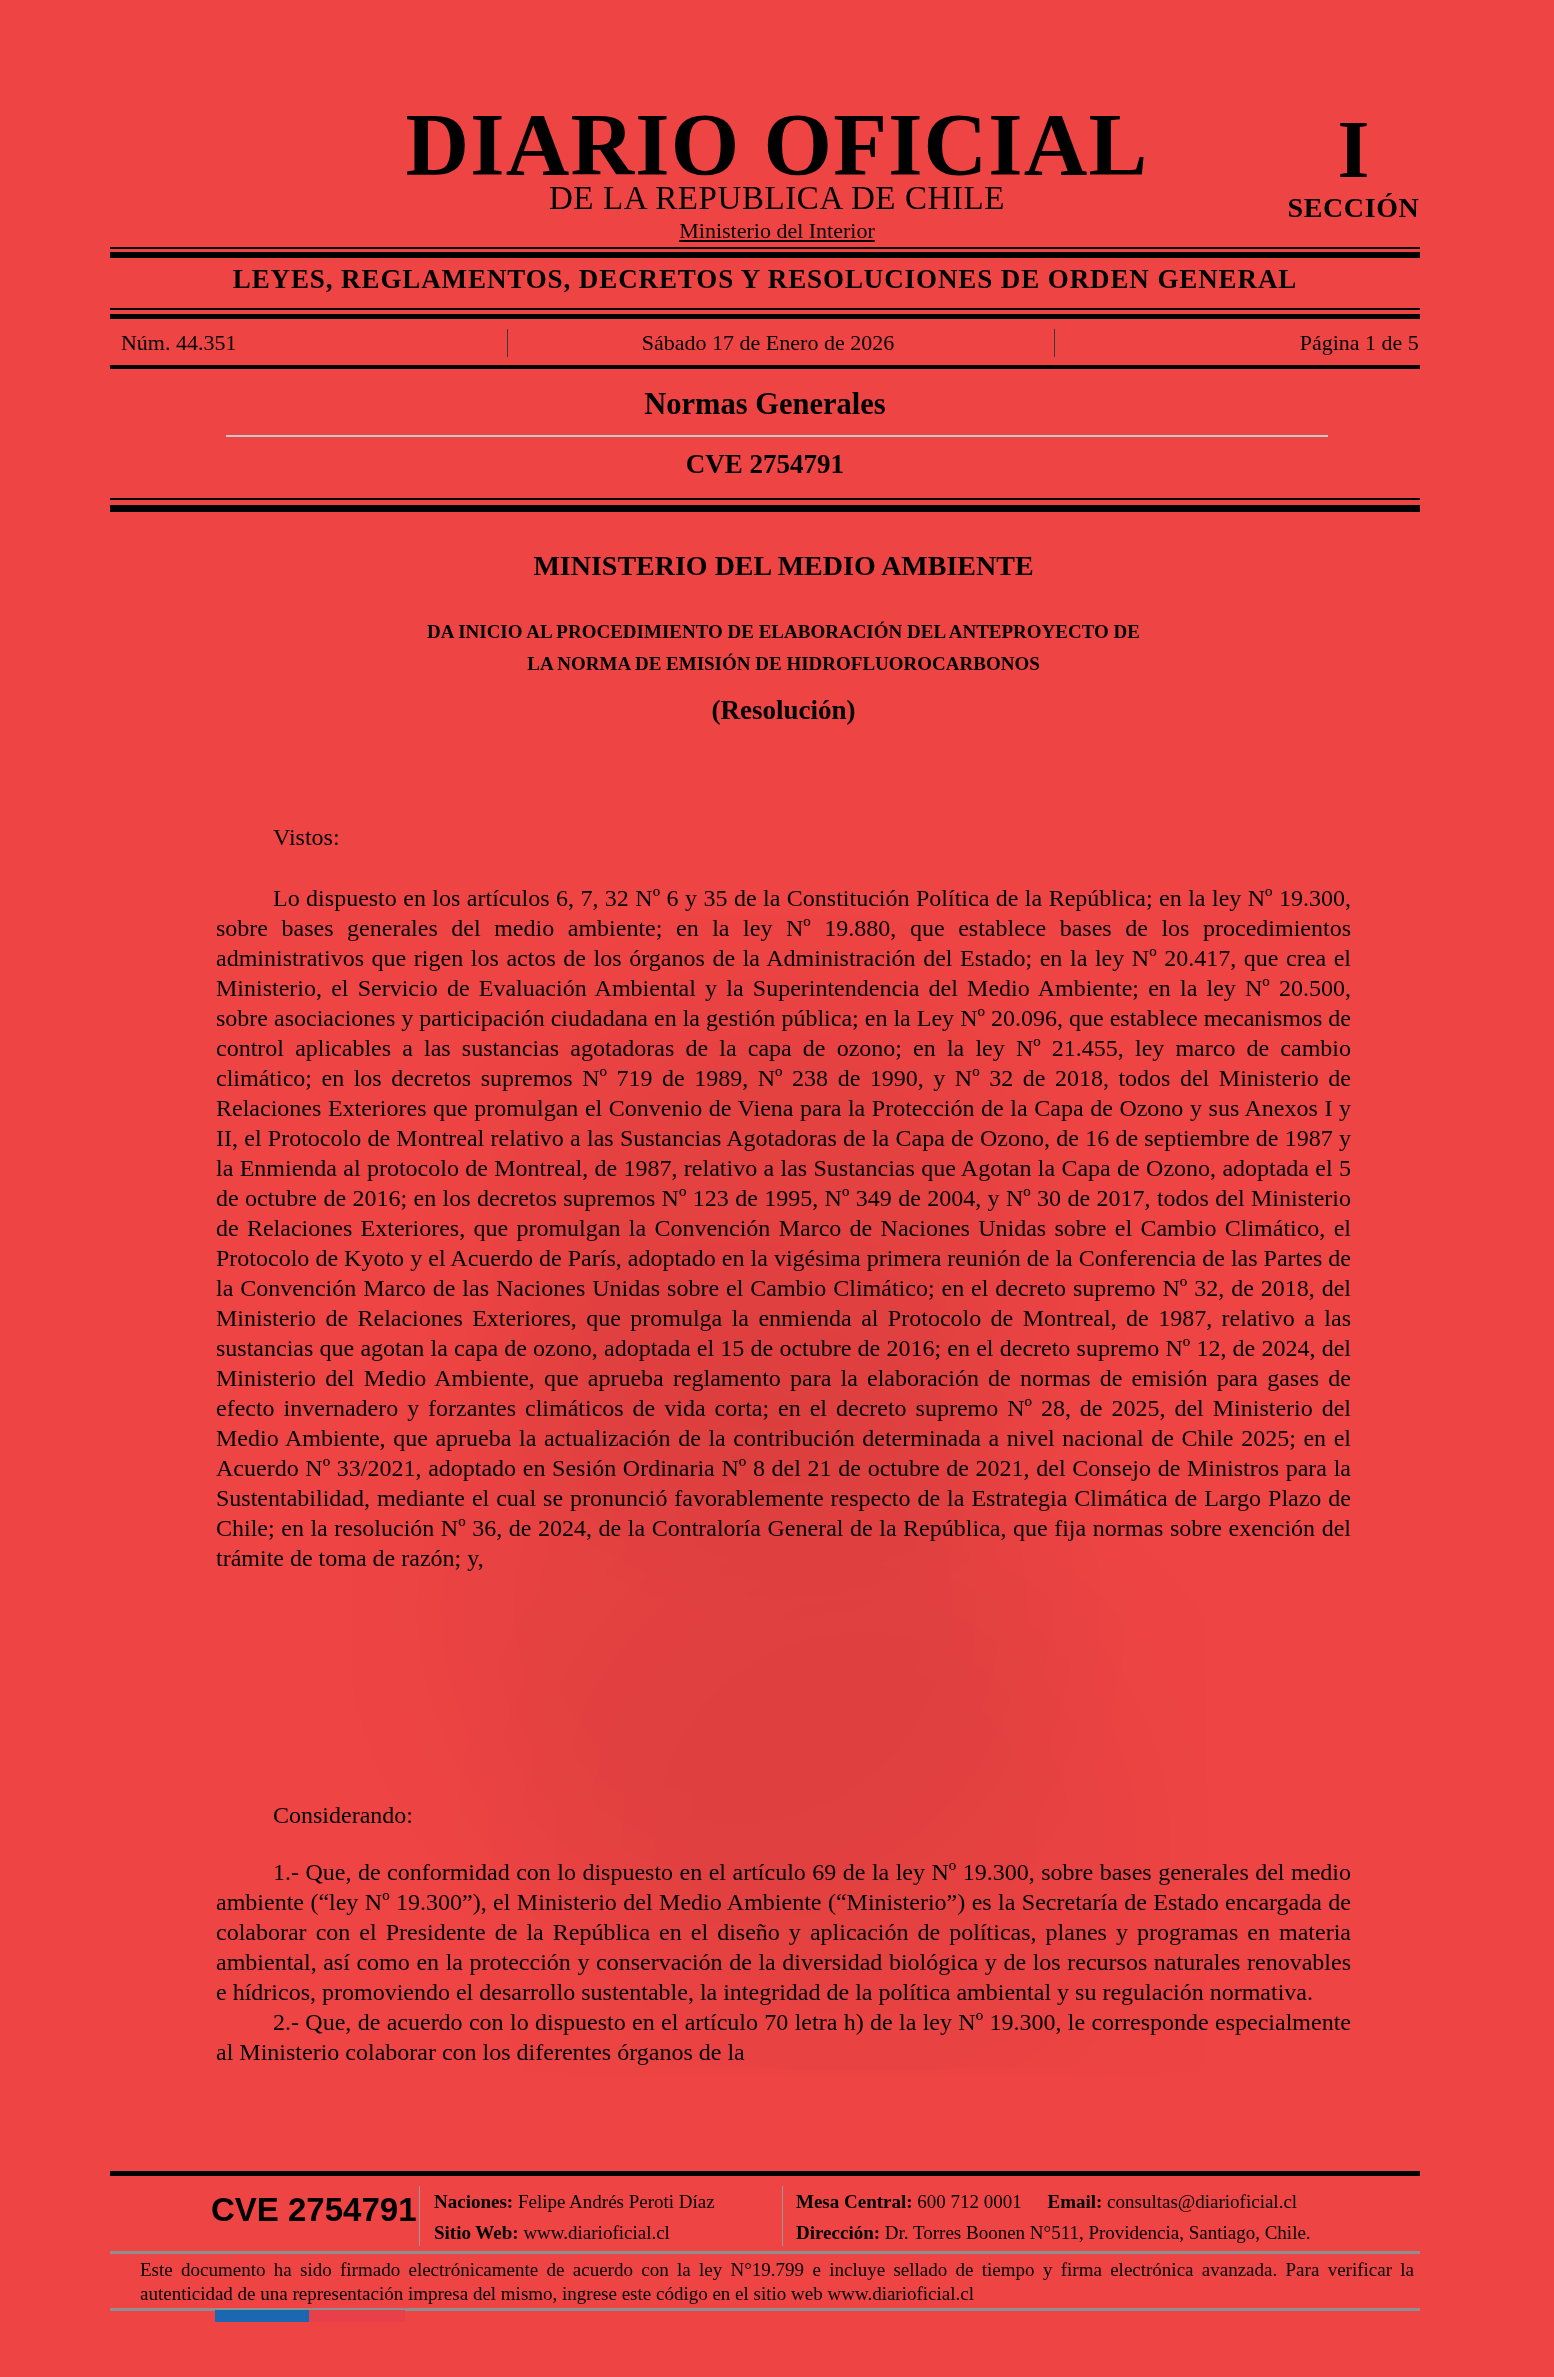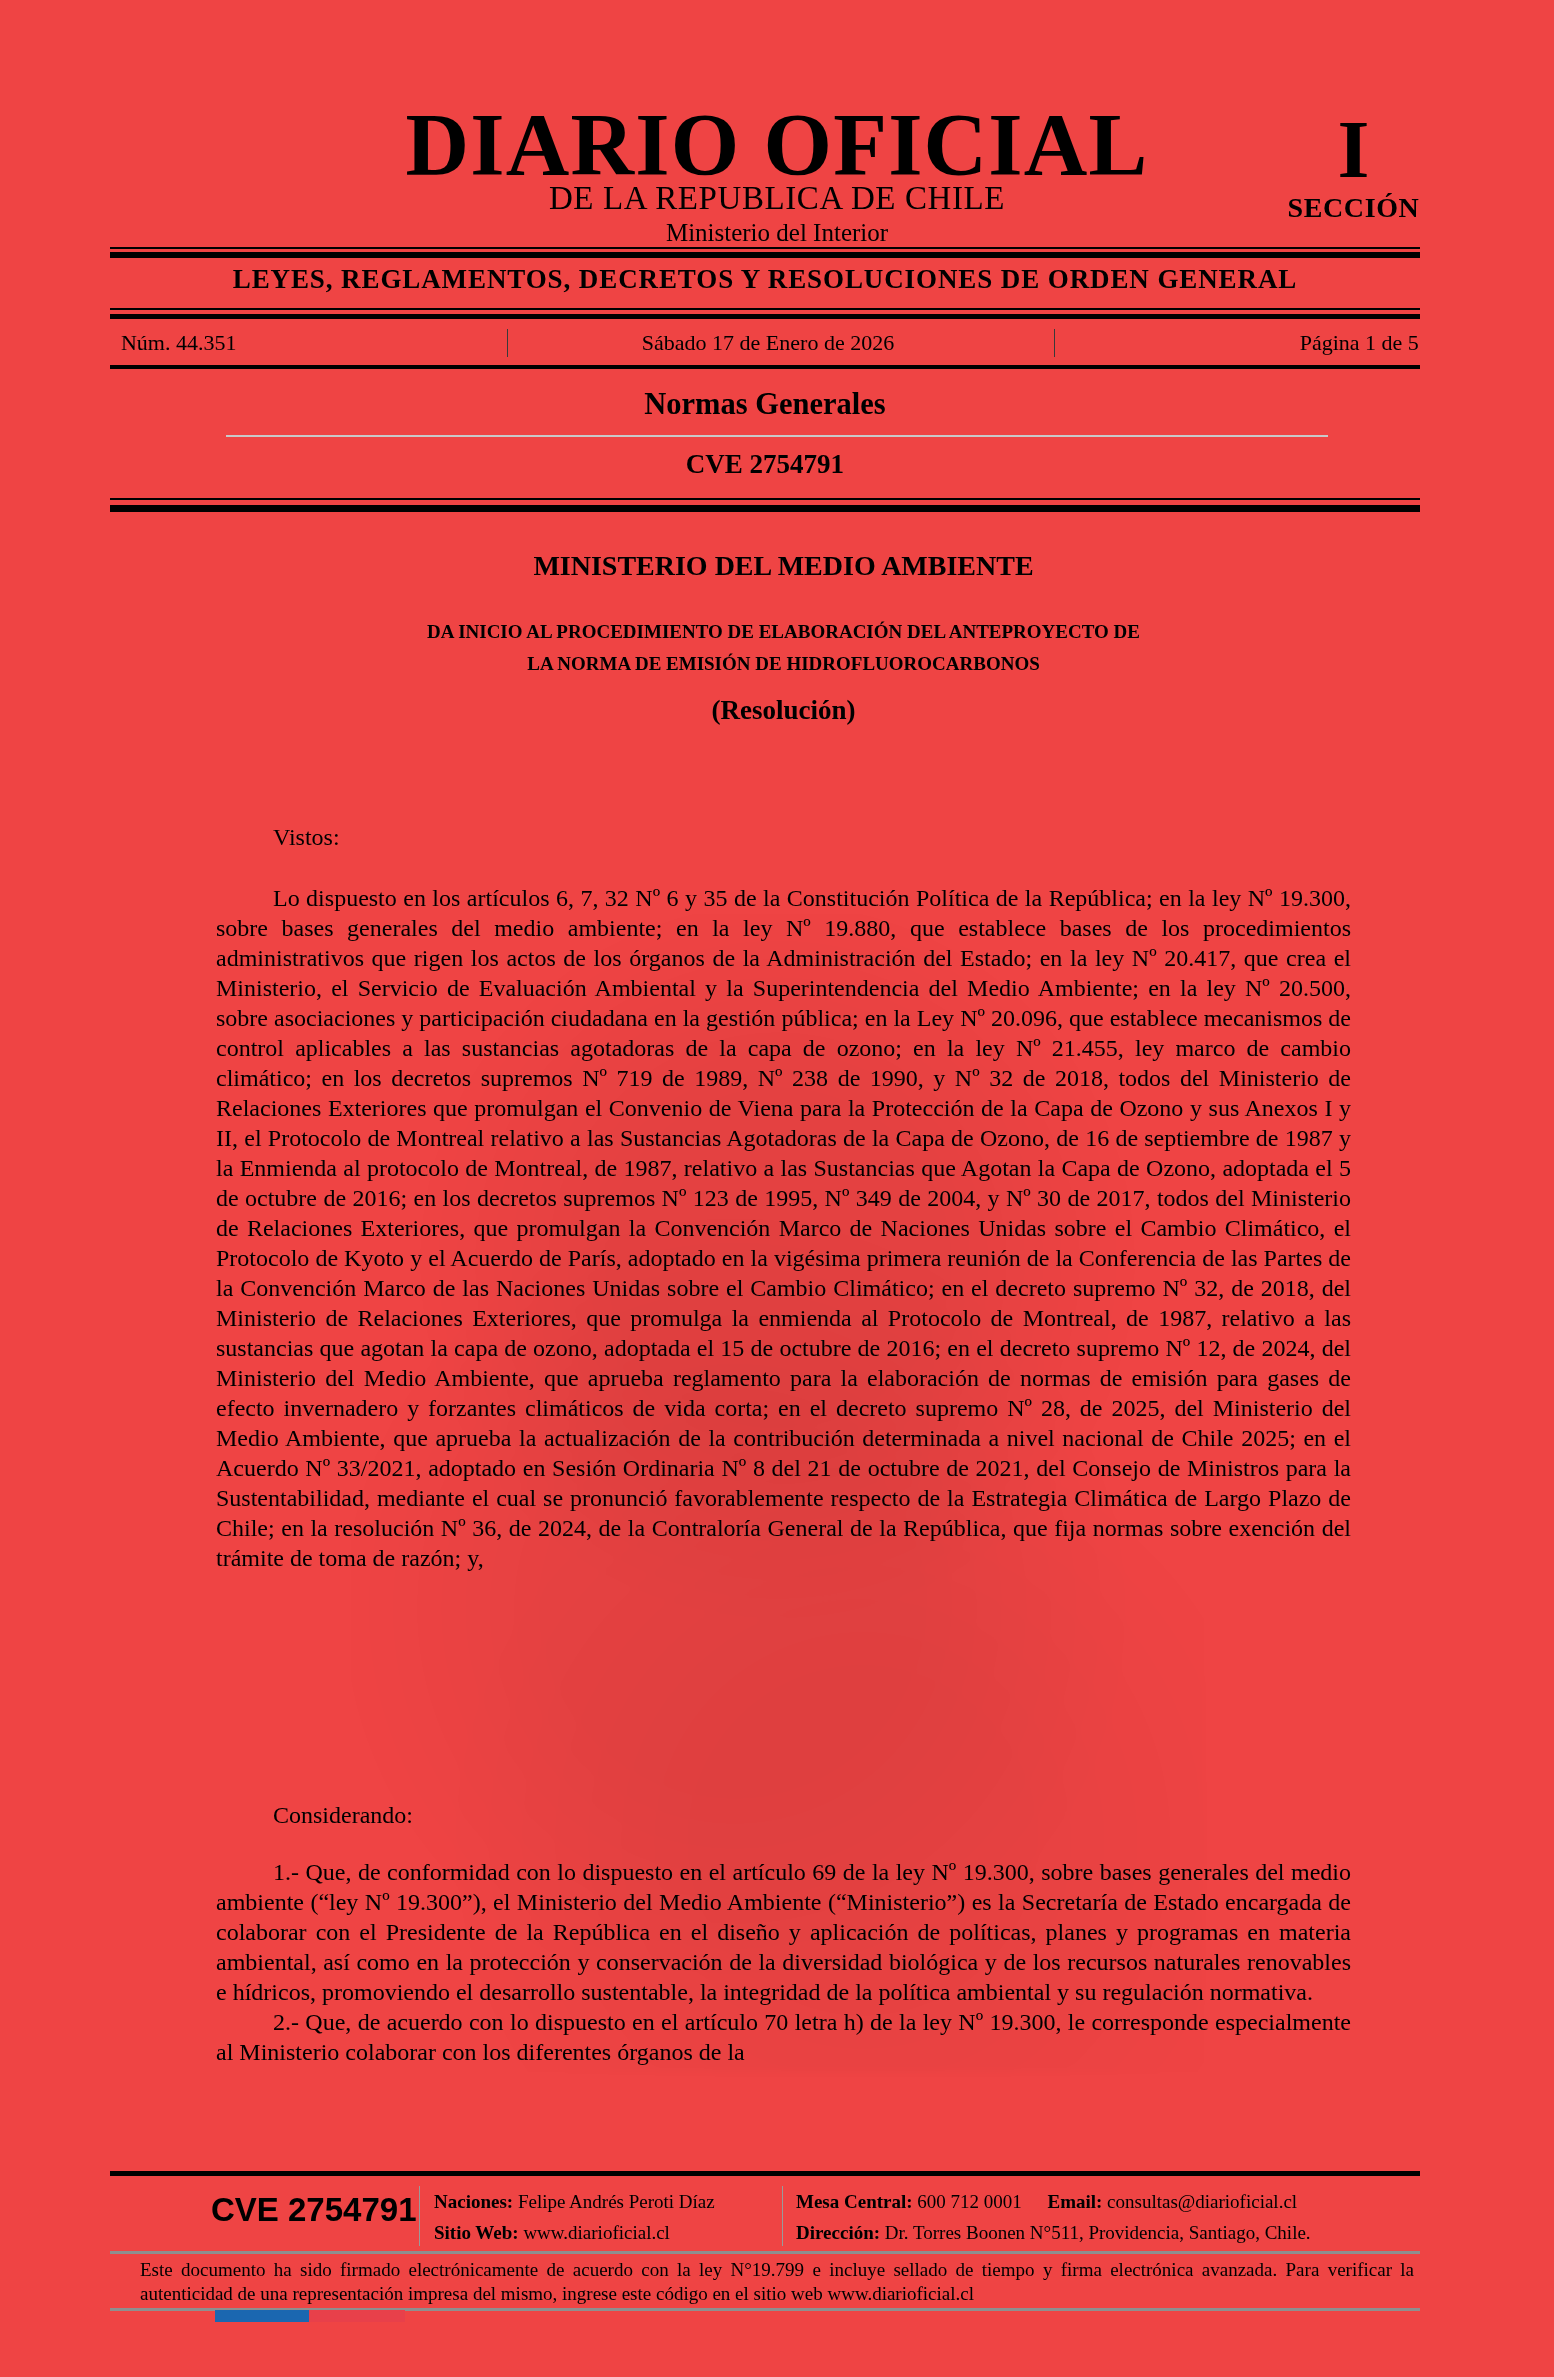--- a/index.html
+++ b/index.html
@@ -19,21 +19,21 @@
     background:
       radial-gradient(circle at 50% 30%, rgba(0,0,0,0.045) 0 18%, rgba(0,0,0,0) 40%),
       radial-gradient(circle at 45% 60%, rgba(0,0,0,0.035) 0 22%, rgba(0,0,0,0) 48%),
       radial-gradient(circle at 60% 80%, rgba(0,0,0,0.03) 0 15%, rgba(0,0,0,0) 40%);
     filter:blur(3.7px);
     pointer-events:none;
   }
   
   .mast-title{left:0;right:0;top:101px;font-size:88px;font-weight:bold;letter-spacing:1.2px;line-height:1;}
   .mast-sub{left:0;right:0;top:182px;font-size:33px;letter-spacing:0.6px;line-height:1;}
-  .mast-org{left:0;right:0;top:220px;font-size:25px;line-height:1;}
+  .mast-org{left:0;right:0;top:220px;font-size:22px;line-height:1;text-decoration:underline;}
   .section-block{left:1262px;top:113px;width:183px;text-align:center;}
   .section-roman{font-size:82px;font-weight:bold;line-height:73px;}
   .section-word{font-size:28px;font-weight:bold;letter-spacing:0.6px;margin-top:6.1px;}
   
   .rule{left:110px;right:134px;background:#000;}
   .r1a{top:247px;height:1.8px;} .r1b{top:252px;height:6.1px;}
   .r2a{top:308px;height:2.4px;} .r2b{top:314px;height:4.9px;}
   .r3{top:365px;height:4.3px;}
   .rgray1{top:435px;height:1.8px;left:226px;right:226px;background:#c9c9c9;}
   .r4a{top:498px;height:1.8px;} .r4b{top:505px;height:7.3px;}

